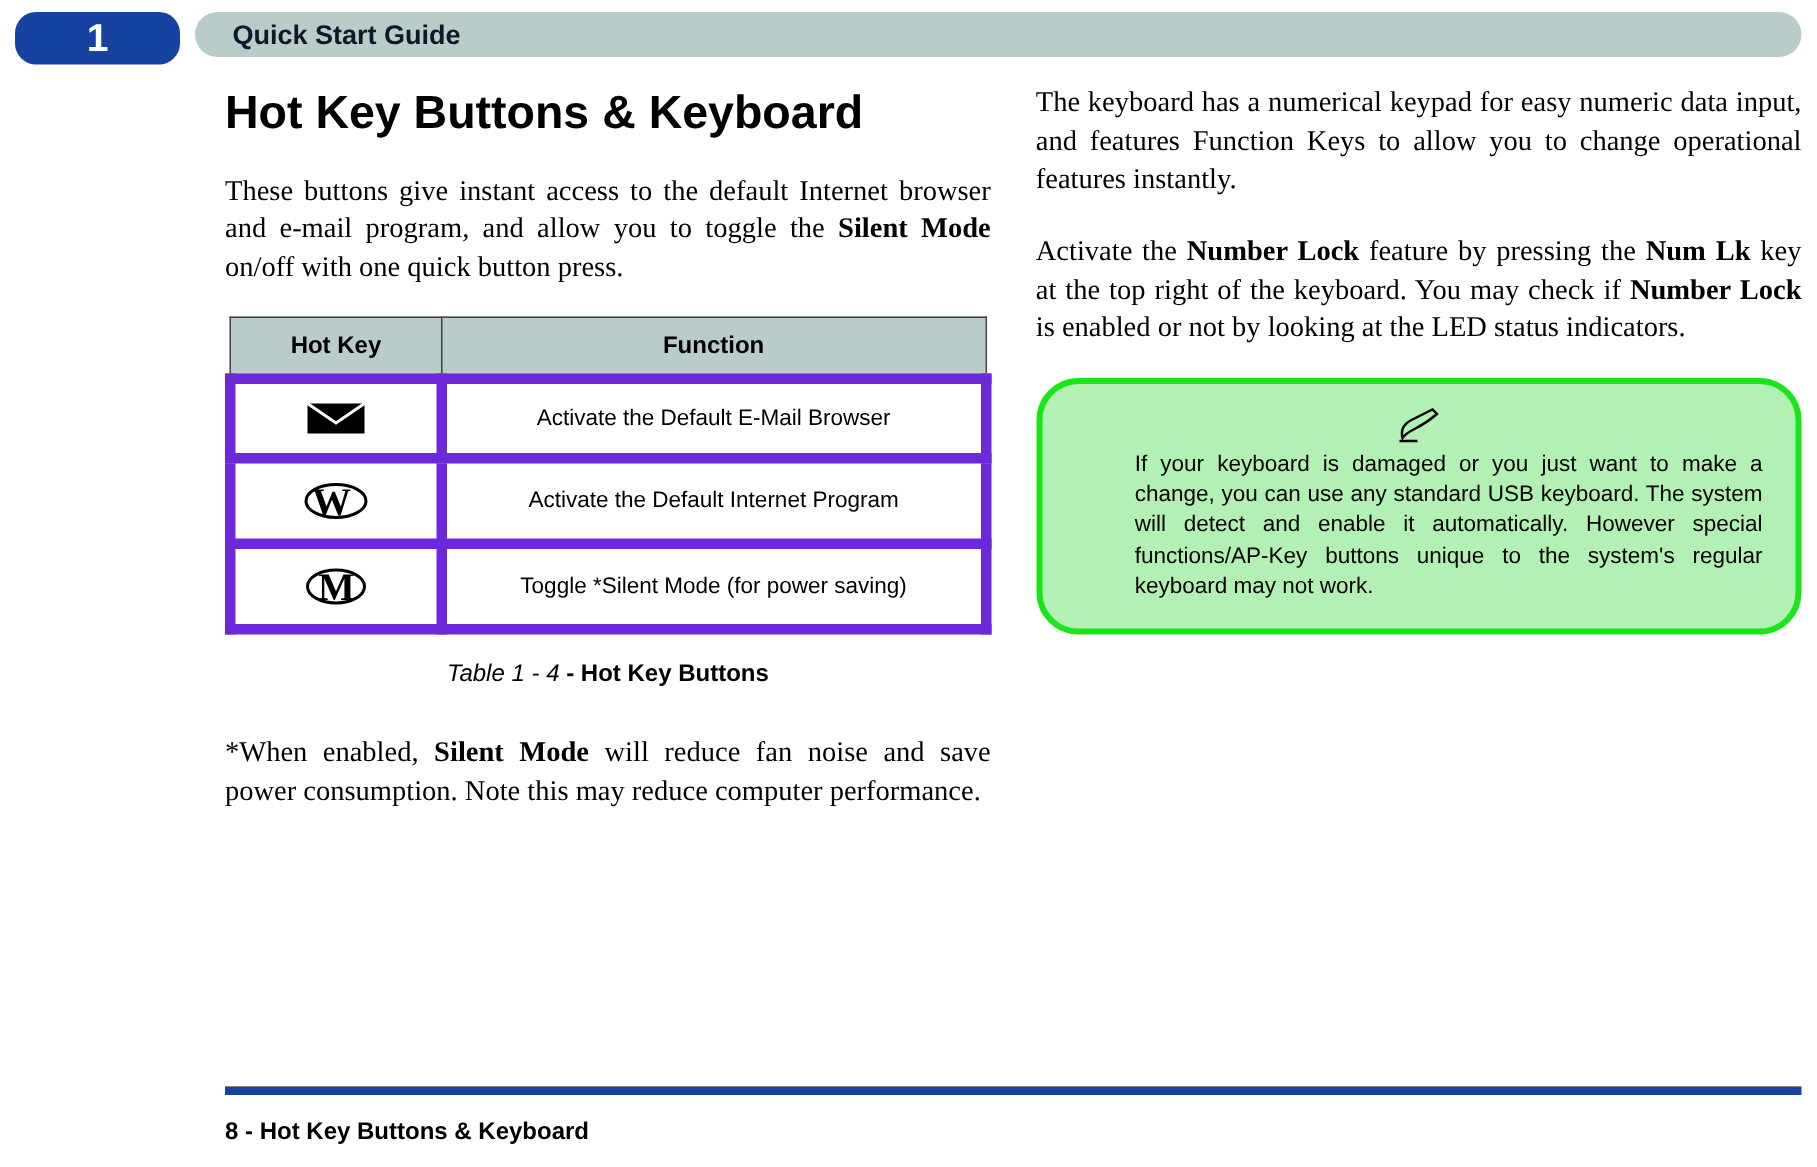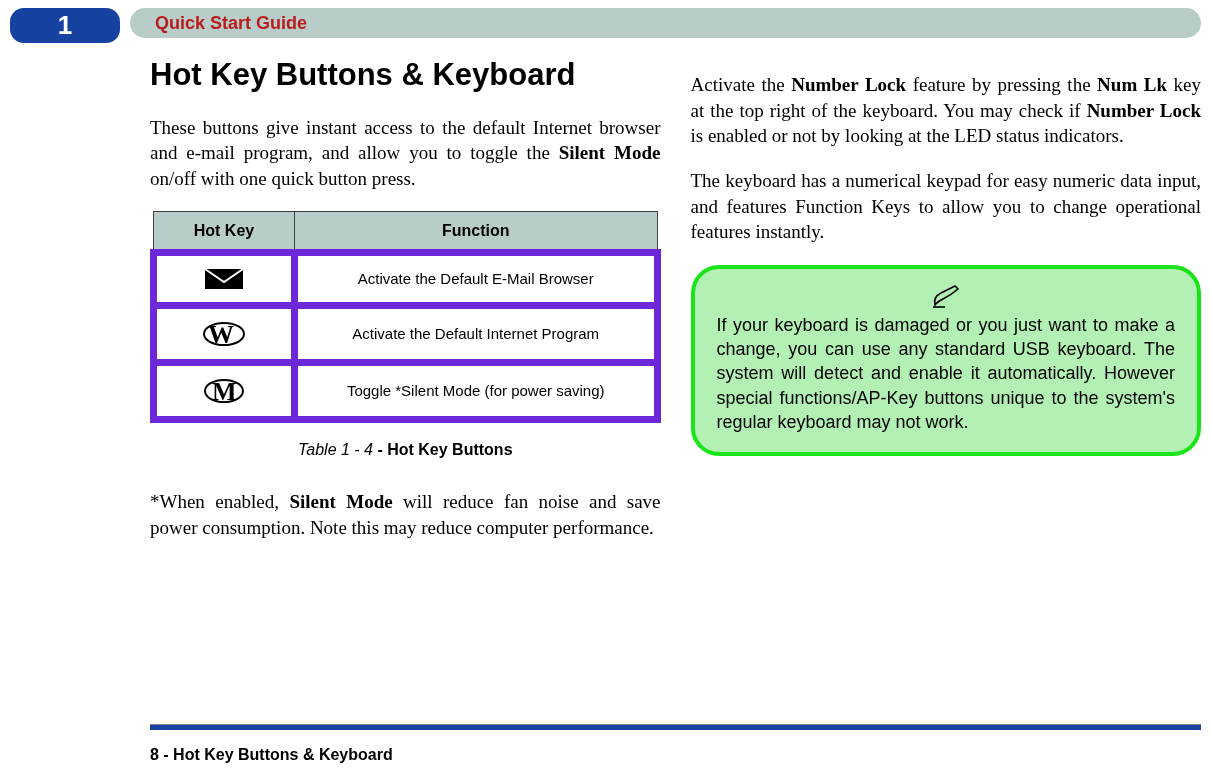--- a/index.html
+++ b/index.html
@@ -18,21 +18,21 @@
     left: 130px;
     right: 10px;
     height: 30px;
     background: #b8cdc9;
     border-radius: 15px;
     display: flex;
     align-items: center;
     padding-left: 25px;
     font-weight: bold;
     font-size: 18px;
-    color: #b91c1c;
+    color: #0f172a;
   }
   .chapter-tab {
     position: absolute;
     top: 8px;
     left: 10px;
     width: 110px;
     height: 35px;
     background: #1642a2;
     border-radius: 14px;
     color: #fff;
@@ -119,23 +119,24 @@
     font-style: italic;
     line-height: 1;
   }
   .callout .callout-title {
     text-align: center;
     font-weight: bold;
     font-size: 17px;
     margin: 6px 0 10px 0;
   }
   .callout .callout-body {
-    font-size: 18px;
+    font-size: 15px;
     text-align: justify;
     line-height: 1.35;
+    margin-left: 40px;
   }
   .footer-rule {
     position: absolute;
     bottom: 48px;
     left: 150px;
     right: 10px;
     height: 6px;
     background: linear-gradient(to bottom,#888 0,#888 1px,#1642a2 1px,#1642a2 6px);
   }
   .footer {
@@ -202,24 +203,24 @@
     <div class="table-caption">
       <span class="italic">Table 1 - 4</span><span class="bold"> - Hot Key Buttons</span>
     </div>
 
     <p class="note-after">
       <span>*When enabled, </span><span class="bold">Silent Mode</span><span> will reduce fan noise and save power consumption. Note this may reduce computer performance.</span>
     </p>
   </div>
 
   <div class="col col-right">
+    <p class="justify" style="margin-top:6px">The keyboard has a numerical keypad for easy numeric data input, and features Function Keys to allow you to change operational features instantly.</p>
     <p class="justify" style="margin-top:22px">
       <span>Activate the </span><span class="bold">Number Lock</span><span> feature by pressing the </span><span class="bold">Num Lk</span><span> key at the top right of the keyboard. You may check if </span><span class="bold">Number Lock</span><span> is enabled or not by looking at the LED status indicators.</span>
     </p>
-    <p class="justify" style="margin-top:6px">The keyboard has a numerical keypad for easy numeric data input, and features Function Keys to allow you to change operational features instantly.</p>
 
     <div class="callout">
       <div class="pencil">
         <svg width="30" height="26" viewBox="0 0 30 26">
             <path d="M4 22 Q 2 14 10 10 Q 18 6 24 3 L 27 6 Q 20 12 12 16 Q 6 19 4 22 Z" fill="none" stroke="#000" stroke-width="1.6"></path>
             <line x1="2" y1="24" x2="14" y2="24" stroke="#000" stroke-width="1.6"></line>
           </svg>
       </div>
       <div class="callout-body">If your keyboard is damaged or you just want to make a change, you can use any standard USB keyboard. The system will detect and enable it automatically. However special functions/AP-Key buttons unique to the system's regular keyboard may not work.</div>
     </div>

